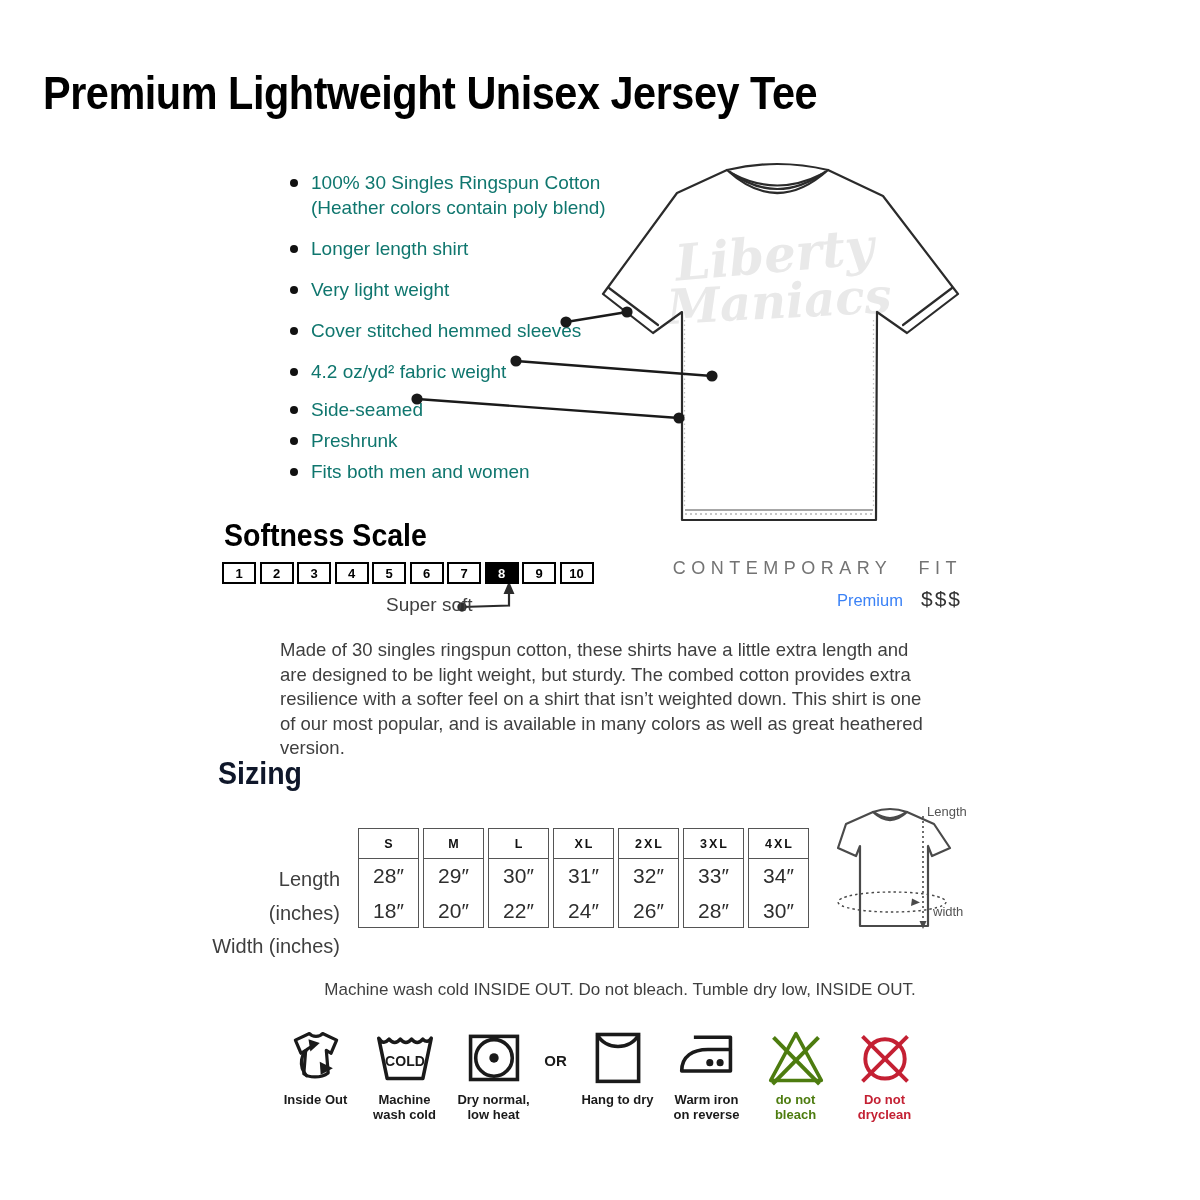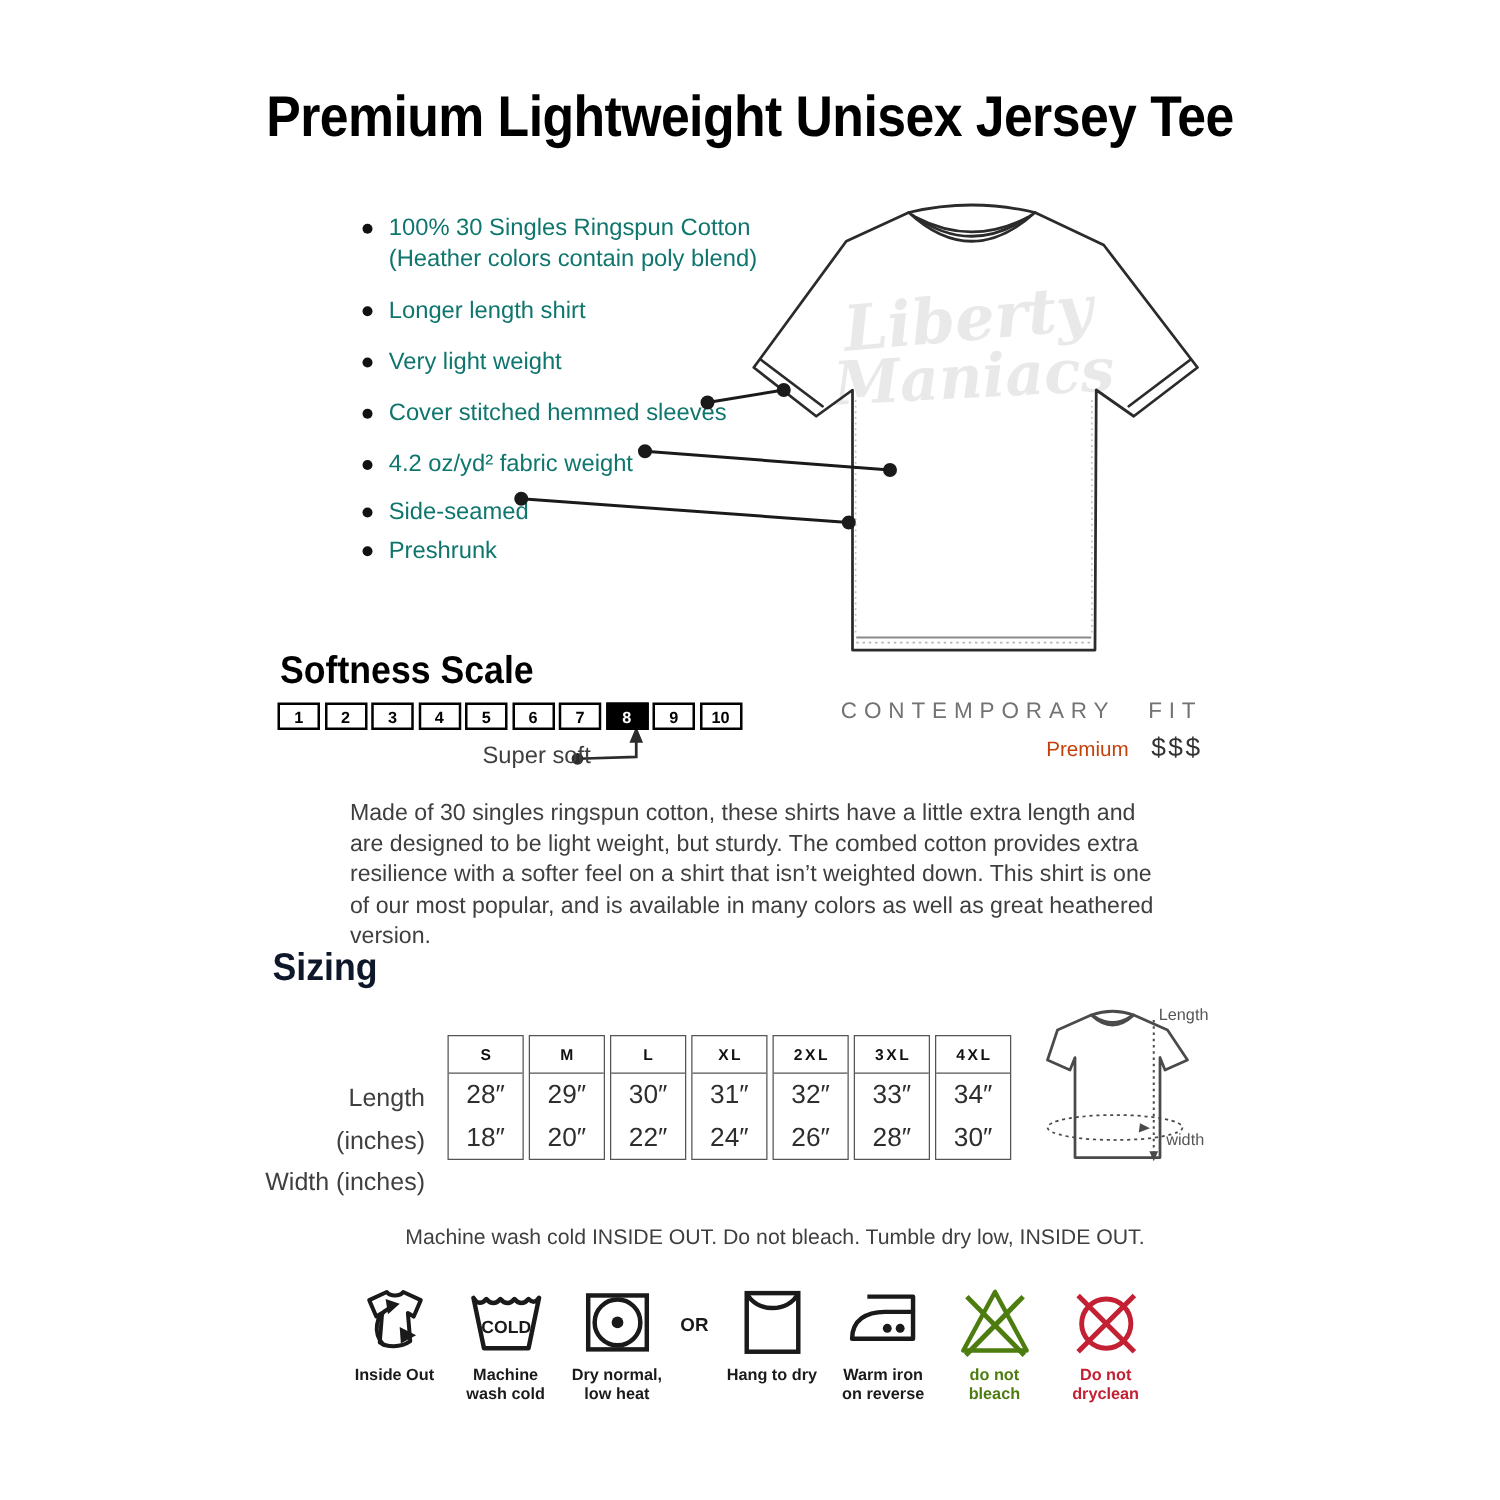--- a/index.html
+++ b/index.html
@@ -1,20 +1,20 @@
 <!DOCTYPE html>
 <html><head>
 <meta charset="utf-8">
 <style>
   html,body{margin:0;padding:0;background:#fff;}
   .page{position:relative;width:1200px;height:1200px;background:#fff;overflow:hidden;
         font-family:"Liberation Sans",sans-serif;color:#3f3f3f;}
 
   
-  .title{position:absolute;top:66px;left:0;right:0;text-align:center;color:#000;}
+  .title{position:absolute;top:66px;left:0;right:0;text-align:left;color:#000;}
   .title span{display:inline-block;font-size:46px;font-weight:bold;transform:scaleX(.9);letter-spacing:-.5px;}
 
   
   .features{position:absolute;left:288px;top:170px;width:322px;list-style:none;margin:0;padding:0;}
   .features li{position:relative;padding-left:23px;font-size:19px;line-height:25px;margin-bottom:16px;color:#0f766e;}
   .features li.tight{margin-bottom:9px;margin-top:-3px;}
   .features li::before{content:"";position:absolute;left:2px;top:9px;width:8px;height:8px;border-radius:50%;background:#111;}
 
   
   .shirt-svg{position:absolute;left:598px;top:152px;}
@@ -29,21 +29,21 @@
   .scale{position:absolute;left:222px;top:562px;display:flex;gap:3.5px;}
   .scale .box{box-sizing:border-box;width:34px;height:22px;border:2px solid #000;display:flex;align-items:center;justify-content:center;
               font-size:13px;font-weight:bold;color:#000;background:#fff;}
   .scale .box.filled{background:#000;color:#fff;}
   .super-soft{position:absolute;left:386px;top:594px;font-size:19px;color:#3f3f3f;}
 
   
   .fit{position:absolute;right:238px;top:558px;text-align:right;}
   .fit .fit-title{font-size:18px;letter-spacing:5.5px;word-spacing:16px;color:#737373;}
   .fit .fit-row{margin-top:8px;display:flex;justify-content:flex-end;align-items:baseline;gap:18px;}
-  .fit .tier{font-size:16.5px;color:#c2410c;}
+  .fit .tier{font-size:16.5px;color:#3b82f6;}
   .fit .price{font-size:21px;letter-spacing:2px;color:#333;}
 
   
   .description{position:absolute;left:280px;top:638px;width:660px;font-size:18.5px;line-height:24.5px;color:#3f3f3f;}
 
   
   .sizing-heading{position:absolute;left:218px;top:756px;color:#0f172a;}
   .row-labels{position:absolute;left:210px;top:863px;width:130px;text-align:right;font-size:20px;line-height:33.5px;color:#3f3f3f;}
   .size-table{position:absolute;left:358px;top:828px;display:flex;gap:4px;}
   .size-col{box-sizing:border-box;width:61px;height:100px;border:1.6px solid #555;background:#fff;}
@@ -69,20 +69,21 @@
   <div class="title"><span>Premium Lightweight Unisex Jersey Tee</span></div>
 
   <ul class="features">
     <li>100% 30 Singles Ringspun Cotton (Heather colors contain poly blend)</li>
     <li>Longer length shirt</li>
     <li>Very light weight</li>
     <li>Cover stitched hemmed sleeves</li>
     <li>4.2 oz/yd² fabric weight</li>
     <li class="tight">Side-seamed</li>
     <li class="tight">Preshrunk</li>
+    <li class="tight">Fits both men and women</li>
   </ul>
 
   <svg class="shirt-svg" width="372" height="380" viewBox="0 0 372 380">
     <text class="wm" x="178" y="120" font-size="50" text-anchor="middle" transform="rotate(-5 178 120)">Liberty</text>
     <text class="wm" x="182" y="166" font-size="48" text-anchor="middle" transform="rotate(-3 182 166)">Maniacs</text>
     <g fill="none" stroke="#2b2b2b" stroke-width="2.2" stroke-linejoin="round" stroke-linecap="round">
       <path d="M129,18 Q179,6 230,18 L285,44 L360,142 L309,181 L279,160 L278,368 L84,368 L84,160 L55,181 L5,142 L79,41 Z"></path>
       <path d="M129,18 Q179,64 230,18"></path>
       <path d="M132,20 Q179,54 227,20"></path>
       <path d="M135,22 Q179,45 224,22"></path>

